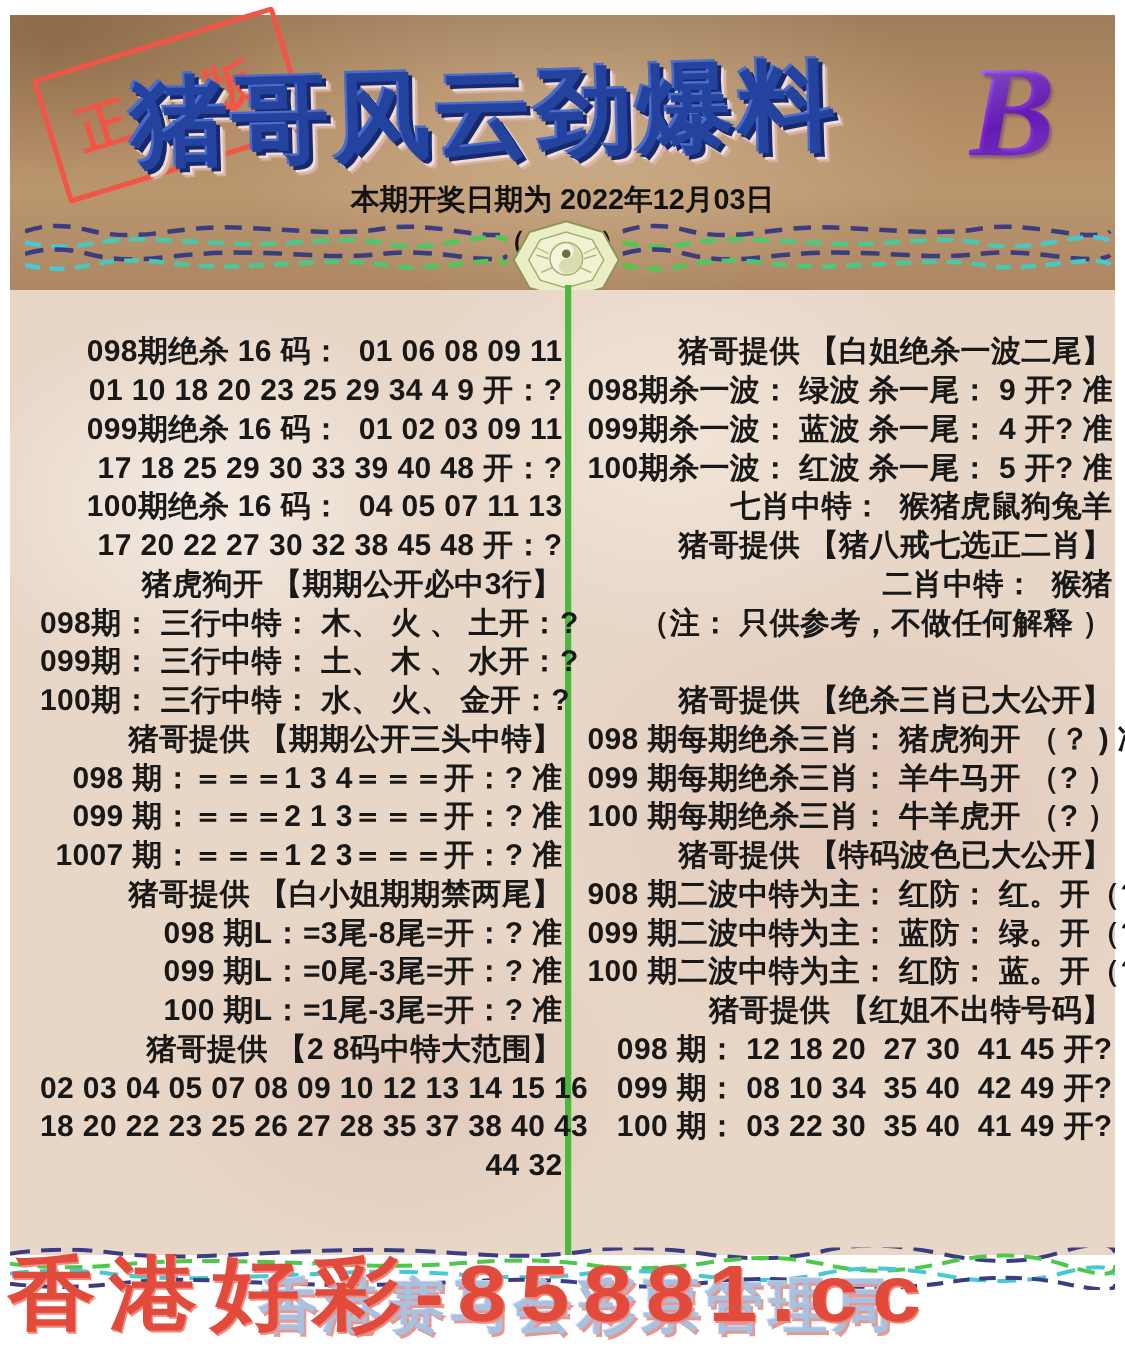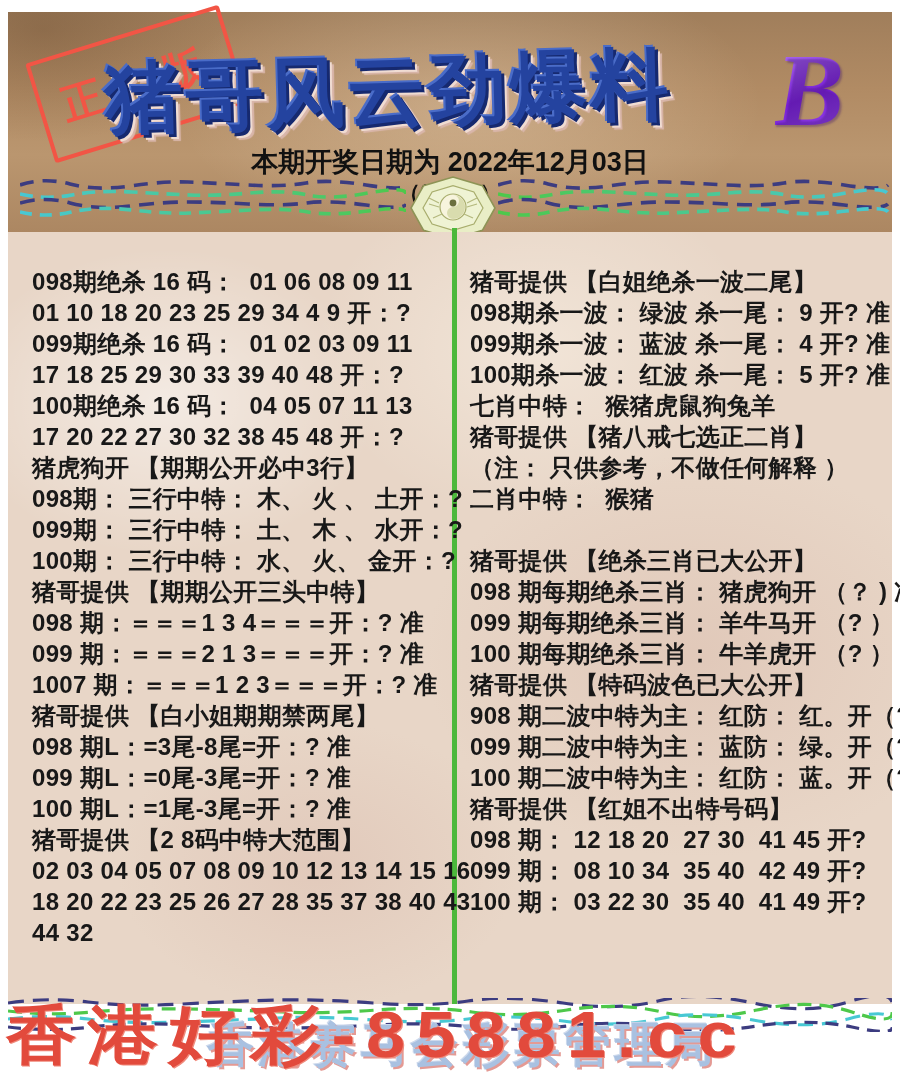--- a/index.html
+++ b/index.html
@@ -20,40 +20,40 @@
   .title{position:absolute;left:0;top:28px;width:760px;margin:0;text-align:center;
     font-size:78px;font-weight:bold;letter-spacing:3px;color:#24439f;
     transform:rotate(-1.5deg);white-space:nowrap;
     text-shadow:-2px -2px 0 #4a6cc8, 3px 3px 0 #16296f, 5px 5px 0 #f0dcd2, 7px 7px 1px #d9b6aa;}
   .edition{position:absolute;right:48px;top:18px;font-family:"Liberation Serif","DejaVu Serif",serif;
     font-style:italic;font-size:104px;font-weight:bold;color:#8a2fe0;
     background:linear-gradient(160deg,#b57cf5 10%,#7a1fd8 55%,#9a4df0 90%);
     -webkit-background-clip:text;background-clip:text;-webkit-text-fill-color:transparent;
     text-shadow:2px 2px 2px rgba(60,20,110,.35);}
   .date-line{position:absolute;left:0;top:132px;width:100%;text-align:center;
-    color:#111;font-size:27px;font-weight:bold;}
+    color:#111;font-size:23px;font-weight:bold;}
   .time-line{position:absolute;left:0;top:166px;width:100%;text-align:center;
     color:#111;font-size:23px;font-weight:bold;}
   .band{position:absolute;}
   .seal{position:absolute;left:399px;top:162px;}
 
   
   .content{position:absolute;left:8px;top:232px;width:884px;height:772px;
     background:
       radial-gradient(ellipse 300px 220px at 18% 22%, rgba(255,255,255,.5), transparent 70%),
       radial-gradient(ellipse 380px 280px at 78% 55%, rgba(206,166,150,.28), transparent 72%),
       radial-gradient(ellipse 280px 200px at 35% 82%, rgba(210,172,158,.30), transparent 72%),
       radial-gradient(ellipse 320px 240px at 60% 15%, rgba(255,250,240,.4), transparent 70%),
       #e8d6c7;}
   .divider{position:absolute;left:444px;top:-4px;width:5px;height:776px;background:#4cb83c;}
   .col{position:absolute;top:34px;}
   .col.left{left:24px;width:418px;}
   .col.right{left:462px;width:420px;}
   .line{white-space:pre;min-height:31px;line-height:31px;font-size:24px;font-weight:bold;
-    color:#181818;letter-spacing:0.3px;}
+    color:#181818;letter-spacing:0.3px;text-align:right;}
 
   
   .footer{position:absolute;left:0;top:990px;width:900px;height:90px;}
   .watermark{position:absolute;left:0;top:24px;width:100%;text-align:center;
     font-size:47px;font-weight:bold;color:#a9c1e1;letter-spacing:4px;white-space:nowrap;
     text-shadow:2px 2px 0 #e49a94, -1px -1px 0 #cdd9ec;padding-left:12px;}
   .hotline{position:absolute;left:6px;top:2px;font-size:64px;font-weight:bold;
     color:#e24a3c;letter-spacing:10px;white-space:nowrap;transform:scaleX(1.10);
     transform-origin:left center;text-shadow:1px 1px 0 #f08a7c;}
 </style>
@@ -141,22 +141,22 @@
       <div class="line">44 32</div>
     </div>
 
     <div class="col right">
       <div class="line">猪哥提供 【白姐绝杀一波二尾】</div>
       <div class="line">098期杀一波： 绿波 杀一尾： 9 开? 准</div>
       <div class="line">099期杀一波： 蓝波 杀一尾： 4 开? 准</div>
       <div class="line">100期杀一波： 红波 杀一尾： 5 开? 准</div>
       <div class="line">七肖中特：  猴猪虎鼠狗兔羊</div>
       <div class="line">猪哥提供 【猪八戒七选正二肖】</div>
+      <div class="line">二肖中特：  猴猪</div>
       <div class="line">（注： 只供参考，不做任何解释 ）</div>
-      <div class="line">二肖中特：  猴猪</div>
       <div class="line"></div>
       <div class="line">猪哥提供 【绝杀三肖已大公开】</div>
       <div class="line">098 期每期绝杀三肖： 猪虎狗开 （？ ) 准</div>
       <div class="line">099 期每期绝杀三肖： 羊牛马开 （? ） 准</div>
       <div class="line">100 期每期绝杀三肖： 牛羊虎开 （? ） 准</div>
       <div class="line">猪哥提供 【特码波色已大公开】</div>
       <div class="line">908 期二波中特为主： 红防： 红。开（? ）</div>
       <div class="line">099 期二波中特为主： 蓝防： 绿。开（? ）</div>
       <div class="line">100 期二波中特为主： 红防： 蓝。开（? ）</div>
       <div class="line">猪哥提供 【红姐不出特号码】</div>

